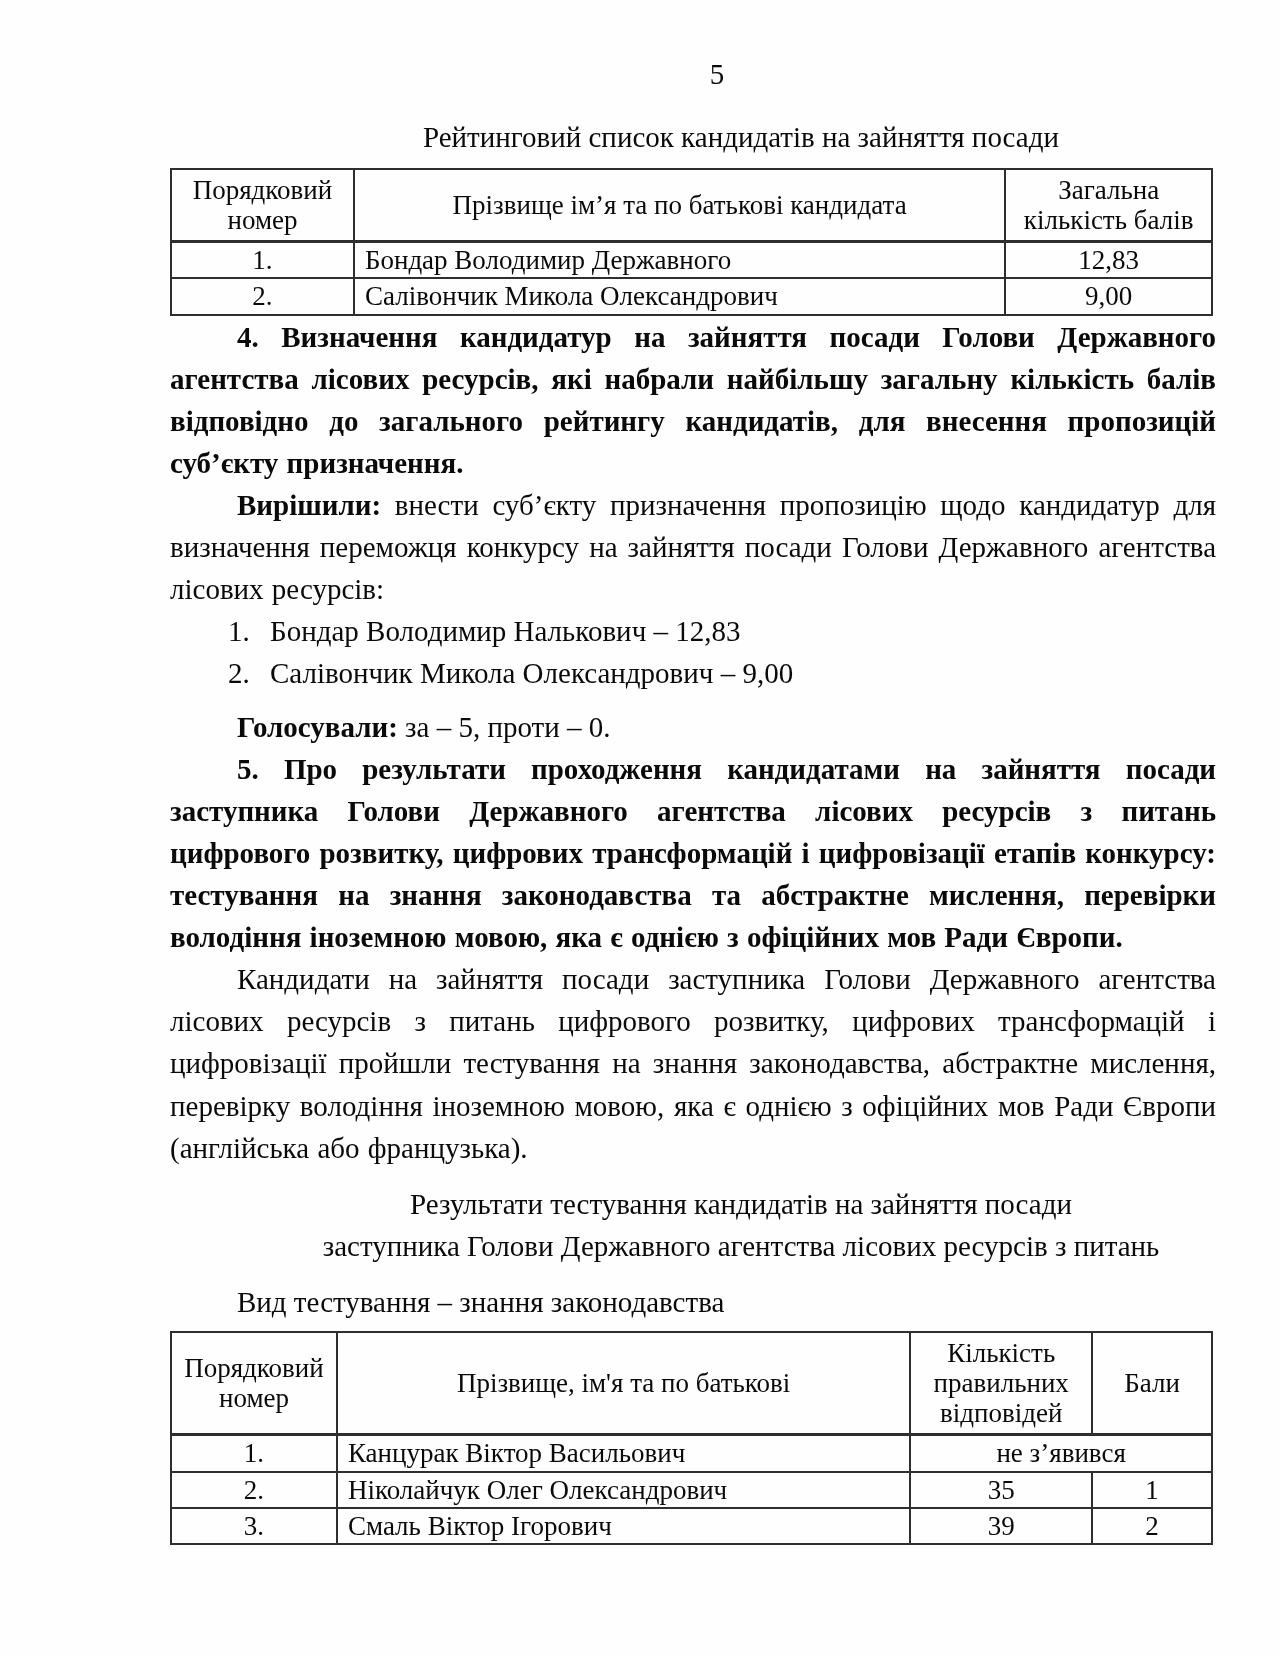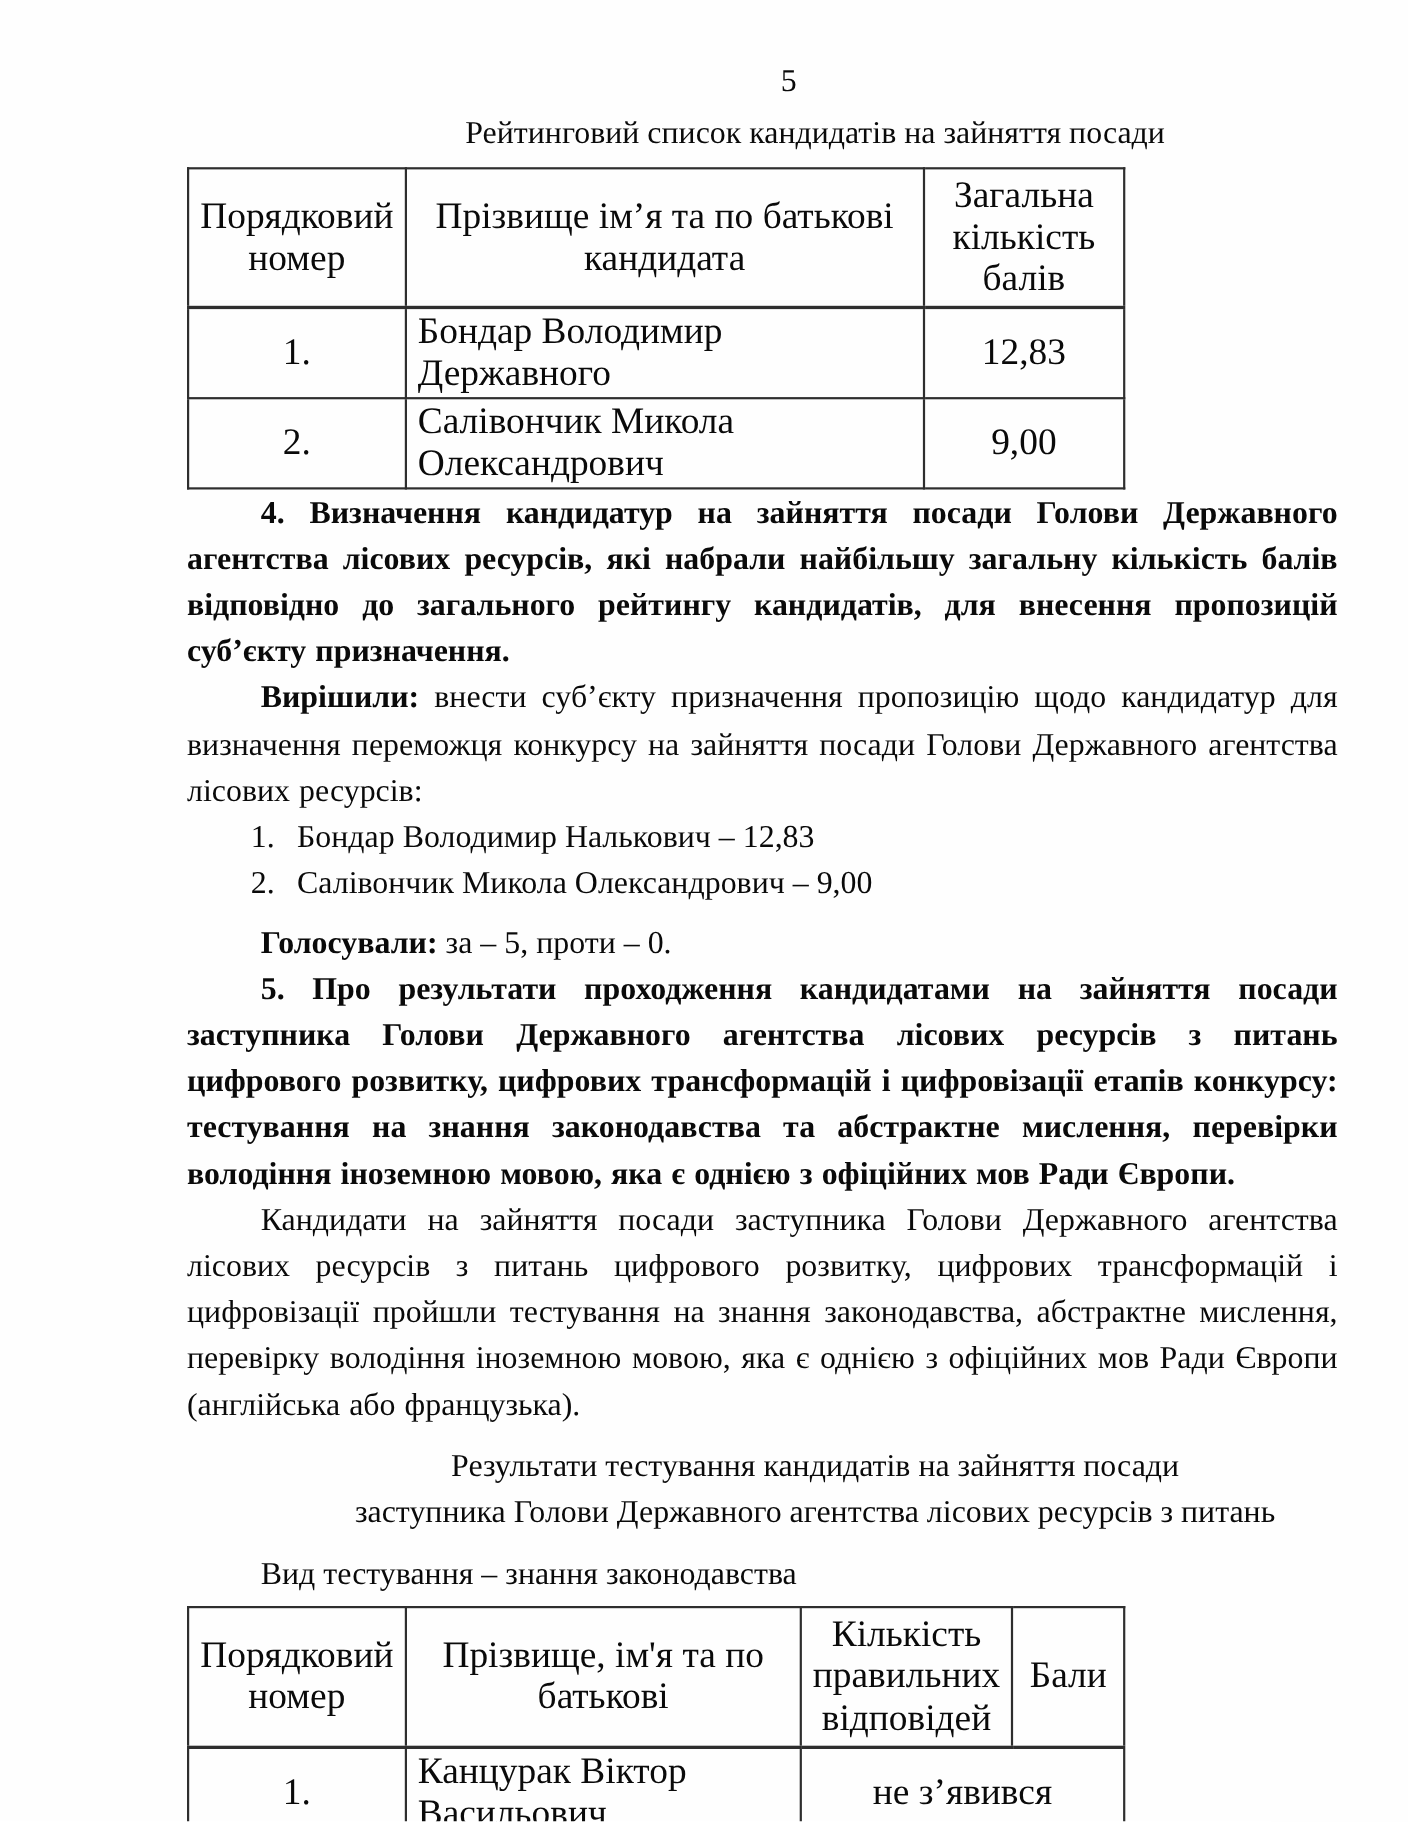--- a/index.html
+++ b/index.html
@@ -20,33 +20,33 @@
   .page-num {
     text-align: center;
     padding-left: 48px;
     line-height: 1.3;
   }
   .centered-block {
     text-align: center;
     padding-left: 96px;
     line-height: 1.45;
   }
-  .doc-title { margin-top: 6px; }
+  .doc-title { margin-top: 22px; }
   .para {
     text-align: justify;
     text-indent: 67px;
     line-height: 1.45;
     word-spacing: 1px;
   }
   .bold { font-weight: bold; }
   .doc-table {
     border-collapse: collapse;
-    width: 853px;
+    width: 1043px;
     margin-top: 10px;
-    font-size: 34px;
+    font-size: 27px;
   }
   .doc-table th, .doc-table td {
     border: 2px solid #2e2e2e;
     padding: 2px 10px;
     line-height: 1.12;
     font-weight: normal;
     vertical-align: middle;
   }
   .doc-table thead th {
     text-align: center;

